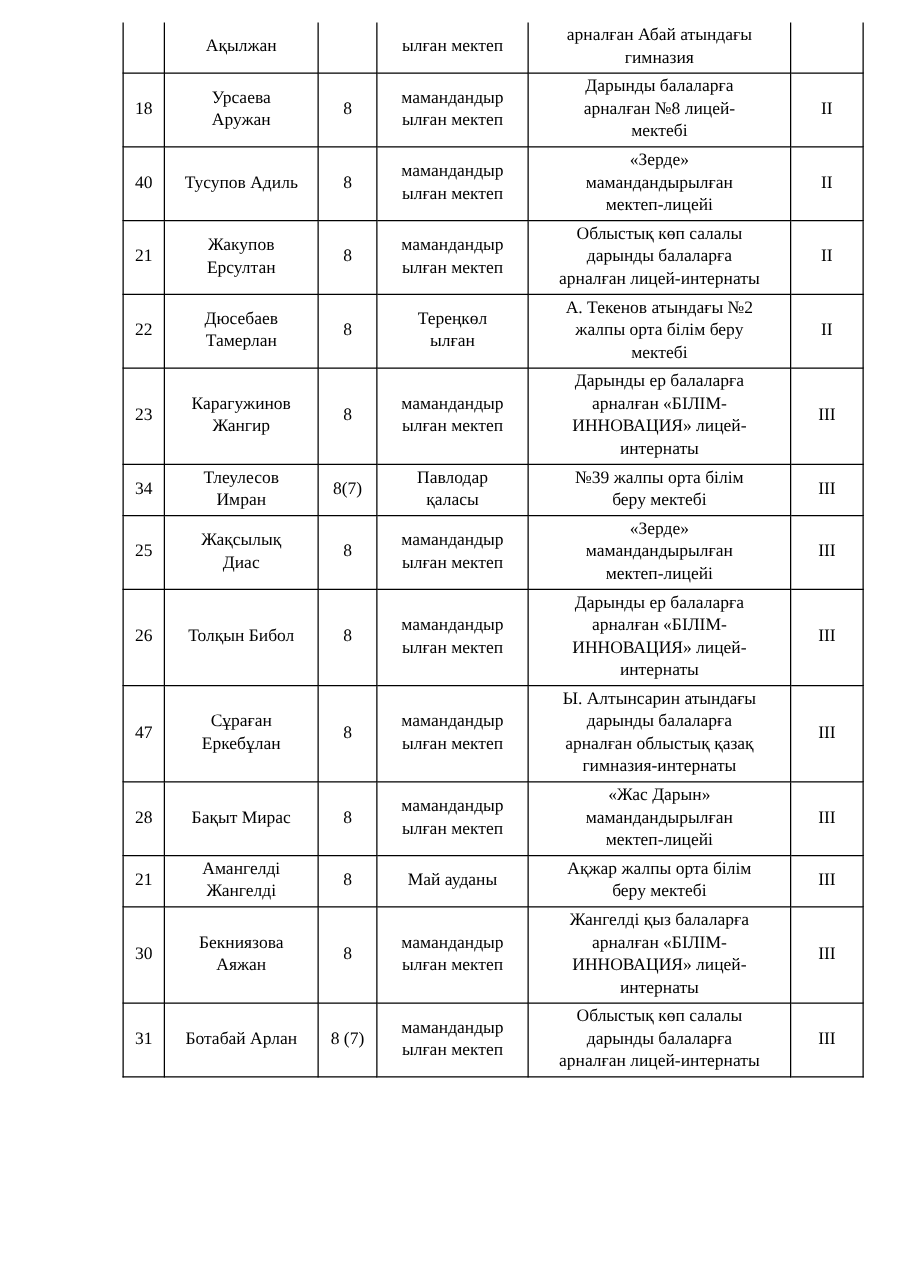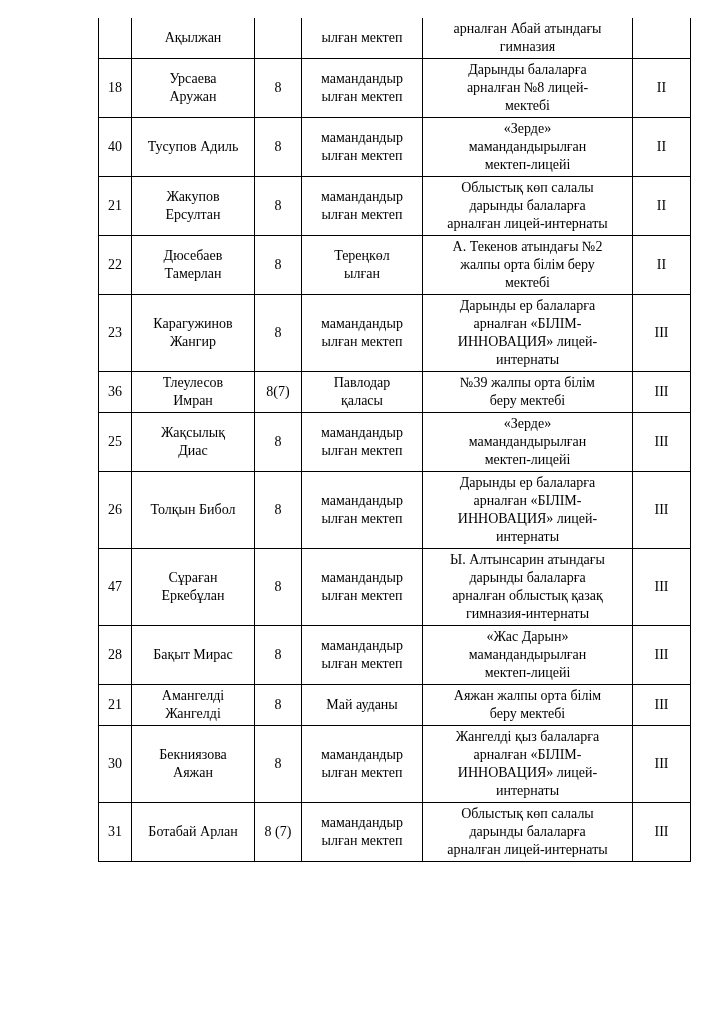--- a/index.html
+++ b/index.html
@@ -124,21 +124,21 @@
     <td>8</td>
     <td>мамандандыр
 ылған мектеп</td>
     <td>Дарынды ер балаларға
 арналған «БІЛІМ-
 ИННОВАЦИЯ» лицей-
 интернаты</td>
     <td>III</td>
   </tr>
         <tr>
-    <td>36</td>
+    <td>34</td>
     <td>Тлеулесов
 Имран</td>
     <td>8(7)</td>
     <td>Павлодар
 қаласы</td>
     <td>№39 жалпы орта білім
 беру мектебі</td>
     <td>III</td>
   </tr>
         <tr>
@@ -188,21 +188,21 @@
 мамандандырылған
 мектеп-лицейі</td>
     <td>III</td>
   </tr>
         <tr>
     <td>21</td>
     <td>Амангелді
 Жангелді</td>
     <td>8</td>
     <td>Май ауданы</td>
-    <td>Аяжан жалпы орта білім
+    <td>Ақжар жалпы орта білім
 беру мектебі</td>
     <td>III</td>
   </tr>
         <tr>
     <td>30</td>
     <td>Бекниязова
 Аяжан</td>
     <td>8</td>
     <td>мамандандыр
 ылған мектеп</td>

